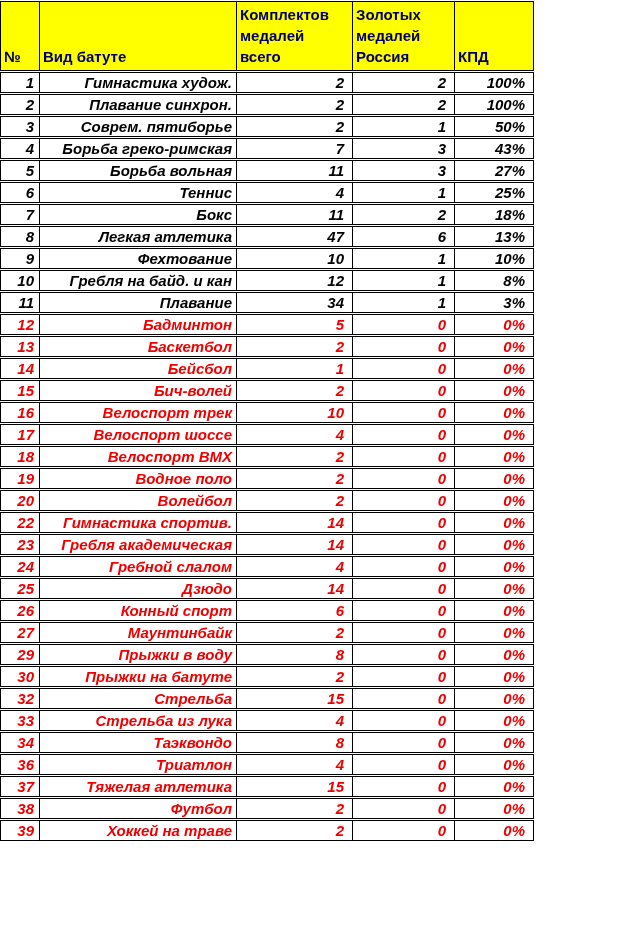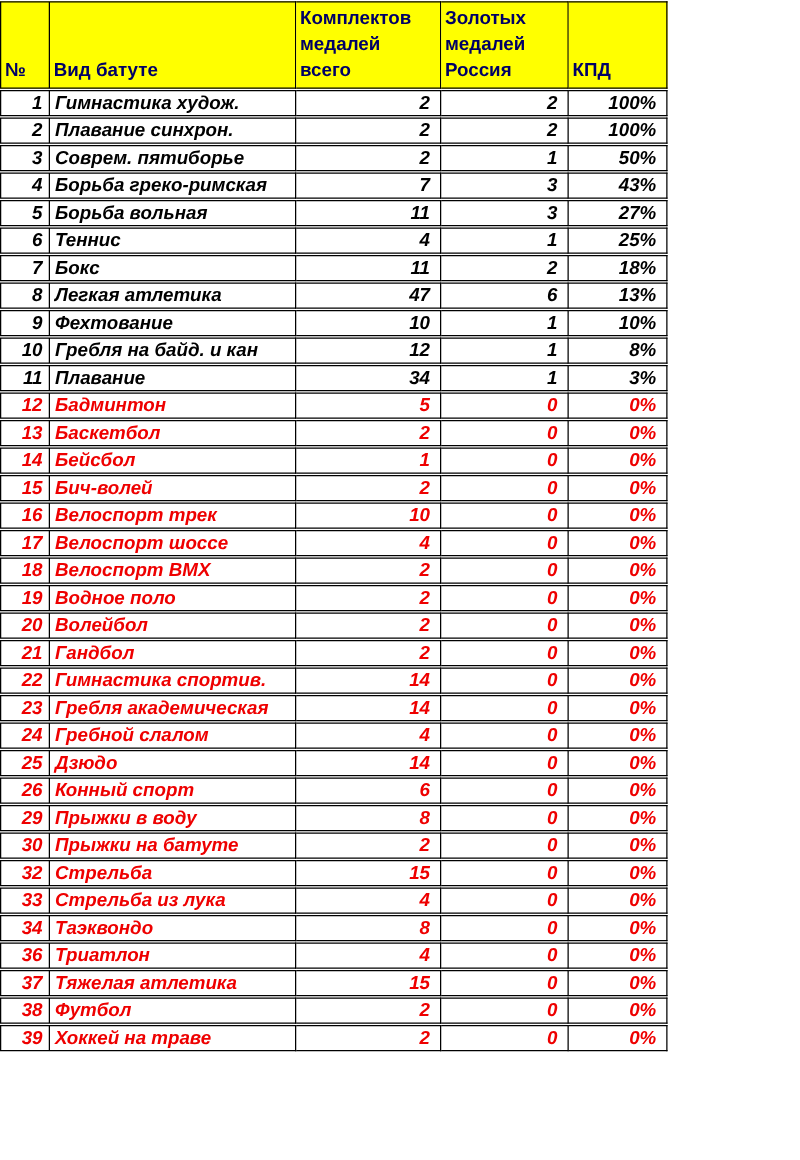--- a/index.html
+++ b/index.html
@@ -43,21 +43,21 @@
   }
   tbody td {
     height: 21px;
     font-size: 15px;
     font-weight: bold;
     font-style: italic;
     white-space: nowrap;
     padding: 0 4px;
     vertical-align: middle;
   }
-  tbody td.c-sport { text-align: left; padding-left: 4px; font-style: italic; }
+  tbody td.c-sport { text-align: right; padding-left: 4px; font-style: italic; }
   tbody td.c-num   { text-align: right; padding-right: 5px; }
   tbody td.c-total,
   tbody td.c-gold,
   tbody td.c-kpd   { text-align: right; padding-right: 8px; }
   tr.won  td { color: var(--won-text, #000000); }
   tr.zero td { color: var(--zero-text, #ee0000); }
 </style>
 </head>
 <body>
 
@@ -213,27 +213,20 @@
         <td class="c-kpd">0%</td>
       </tr>
       <tr class="zero">
         <td class="c-num">20</td>
         <td class="c-sport">Волейбол</td>
         <td class="c-total">2</td>
         <td class="c-gold">0</td>
         <td class="c-kpd">0%</td>
       </tr>
       <tr class="zero">
-        <td class="c-num">21</td>
-        <td class="c-sport">Гандбол</td>
-        <td class="c-total">2</td>
-        <td class="c-gold">0</td>
-        <td class="c-kpd">0%</td>
-      </tr>
-      <tr class="zero">
         <td class="c-num">22</td>
         <td class="c-sport">Гимнастика спортив.</td>
         <td class="c-total">14</td>
         <td class="c-gold">0</td>
         <td class="c-kpd">0%</td>
       </tr>
       <tr class="zero">
         <td class="c-num">23</td>
         <td class="c-sport">Гребля академическая</td>
         <td class="c-total">14</td>
@@ -251,20 +244,27 @@
         <td class="c-num">25</td>
         <td class="c-sport">Дзюдо</td>
         <td class="c-total">14</td>
         <td class="c-gold">0</td>
         <td class="c-kpd">0%</td>
       </tr>
       <tr class="zero">
         <td class="c-num">26</td>
         <td class="c-sport">Конный спорт</td>
         <td class="c-total">6</td>
+        <td class="c-gold">0</td>
+        <td class="c-kpd">0%</td>
+      </tr>
+      <tr class="zero">
+        <td class="c-num">27</td>
+        <td class="c-sport">Маунтинбайк</td>
+        <td class="c-total">2</td>
         <td class="c-gold">0</td>
         <td class="c-kpd">0%</td>
       </tr>
       <tr class="zero">
         <td class="c-num">29</td>
         <td class="c-sport">Прыжки в воду</td>
         <td class="c-total">8</td>
         <td class="c-gold">0</td>
         <td class="c-kpd">0%</td>
       </tr>

